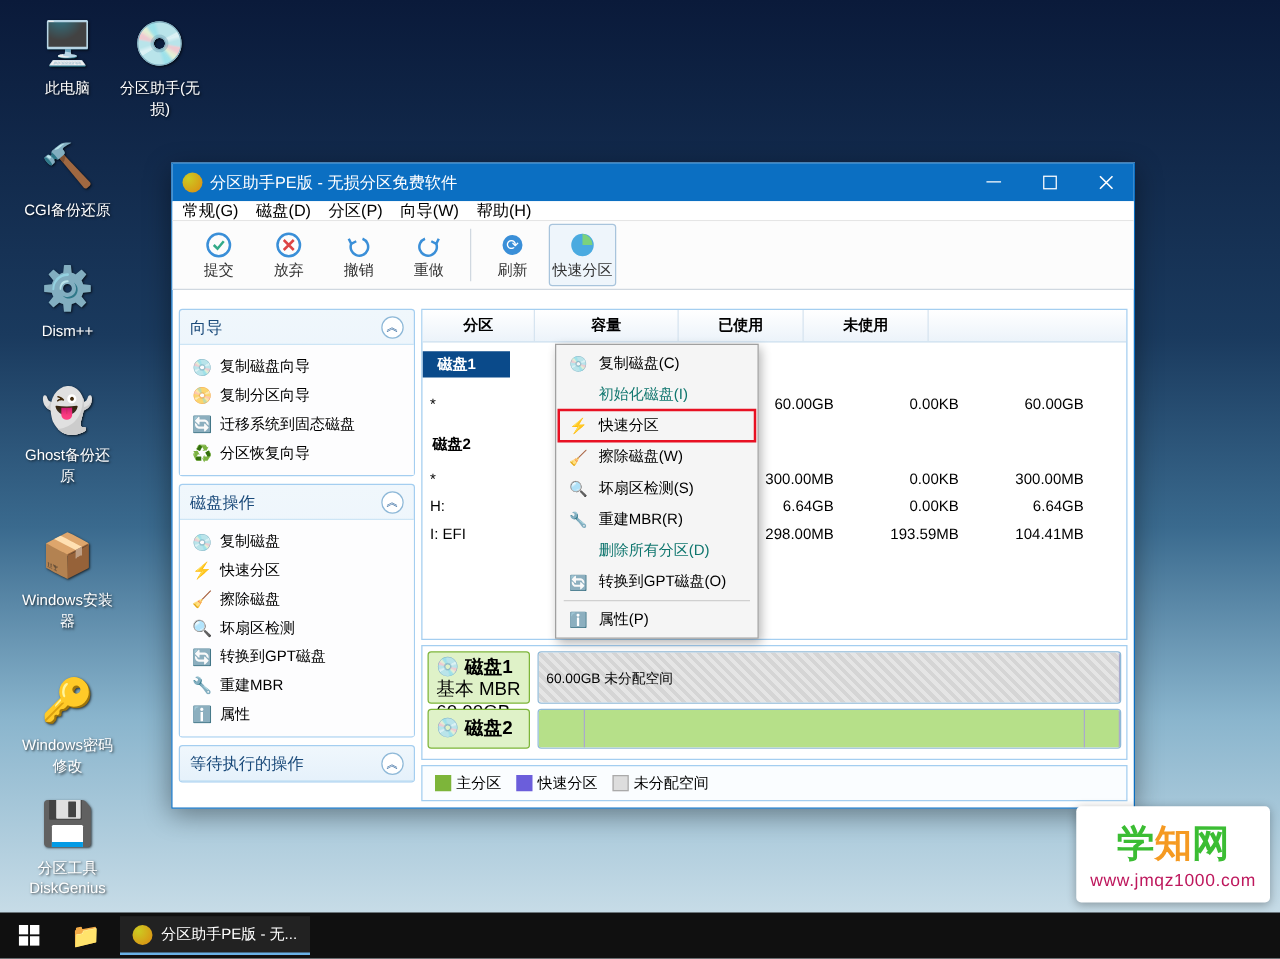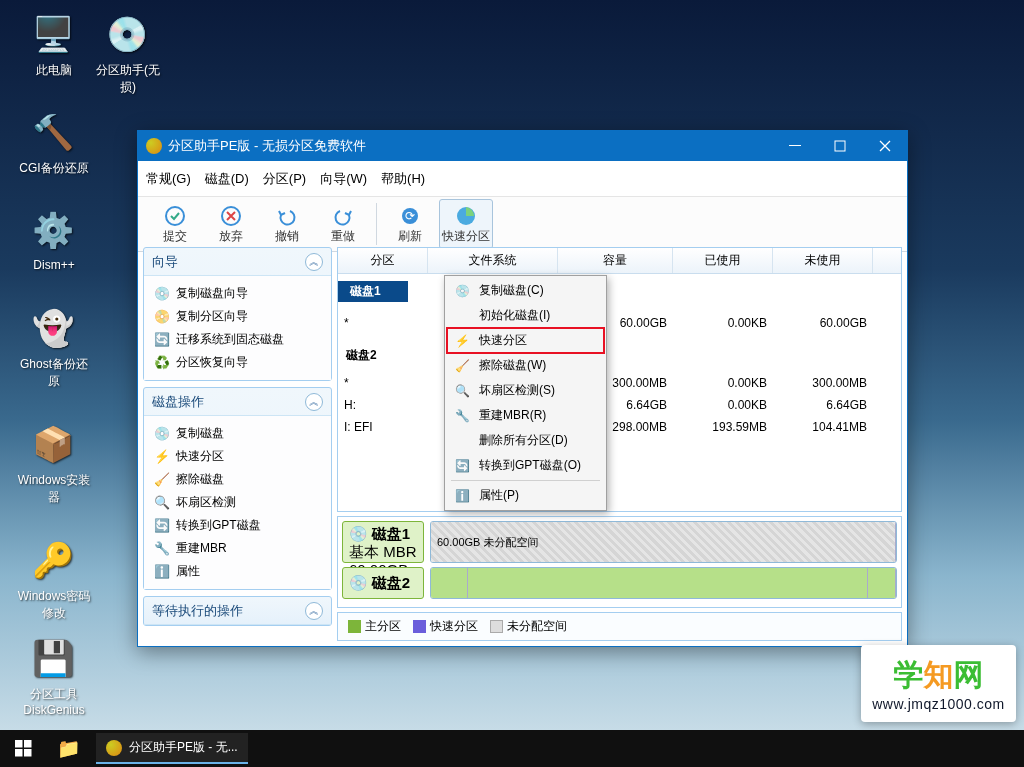--- a/index.html
+++ b/index.html
@@ -6,66 +6,66 @@
 body { width: 1024px; height: 767px; overflow: hidden; background: linear-gradient(180deg, #0a1a3a 0%, #1a3a5e 35%, #3a6a8e 55%, #8ab5cd 75%, #d5e5ed 100%); position: relative; }
 .desktop { position: absolute; inset: 0; }
 .desktop-icon { position: absolute; width: 76px; text-align: center; color: #fff; font-size: 12px; text-shadow: 1px 1px 2px rgba(0,0,0,.7); }
 .desktop-icon .ico { width: 48px; height: 48px; margin: 0 auto 4px; display: flex; align-items: center; justify-content: center; font-size: 34px; }
 .window { position: absolute; left: 137px; top: 130px; width: 771px; height: 517px; background: #fff; border: 1px solid #0b6fc2; box-shadow: 0 5px 20px rgba(0,0,0,.4); }
 .titlebar { height: 30px; background: #0b6fc2; color: #fff; display: flex; align-items: center; padding: 0 0 0 8px; font-size: 13px; }
 .titlebar .t-icon { width: 16px; height: 16px; border-radius: 50%; background: radial-gradient(circle at 30% 30%, #cc2, #d81); margin-right: 6px; }
 .titlebar .title-txt { flex: 1; }
 .winbtn { width: 45px; height: 30px; display: flex; align-items: center; justify-content: center; color: #fff; }
 .winbtn svg { width: 12px; height: 12px; }
-.menubar { height: 36px; display: flex; align-items: center; padding: 0 8px; font-size: 13px; gap: 14px; background: #fff; border-bottom: 1px solid #e5e5e5; }
+.menubar { height: 16px; display: flex; align-items: center; padding: 0 8px; font-size: 13px; gap: 14px; background: #fff; border-bottom: 1px solid #e5e5e5; }
 .menubar span { cursor: default; }
 .toolbar { height: 55px; display: flex; align-items: center; padding: 0 10px; background: #fcfcfc; border-bottom: 1px solid #d0d8e0; gap: 2px; }
 .tb-btn { width: 54px; height: 50px; display: flex; flex-direction: column; align-items: center; justify-content: center; font-size: 12px; color: #333; border-radius: 3px; }
 .tb-btn .tb-ico { width: 24px; height: 24px; display: flex; align-items: center; justify-content: center; }
 .tb-sep { width: 1px; height: 42px; background: #d0d8e0; margin: 0 4px; }
 .tb-btn.boxed { border: 1px solid #a8c4dc; background: #eef5fb; }
 .body-area { position: absolute; left: 0; right: 0; top: 111px; bottom: 0; display: flex; }
 .sidebar { width: 199px; padding: 5px; overflow: hidden; }
 .panel { border: 1px solid #a4cef0; background: linear-gradient(#f0f7fc,#e5f1fb); border-radius: 3px; margin-bottom: 6px; }
 .panel-h { height: 28px; display: flex; align-items: center; padding: 0 8px; font-size: 13px; font-weight: normal; color: #1a4a7a; border-bottom: 1px solid #cde5f5; }
 .panel-h .chev { margin-left: auto; width: 18px; height: 18px; border: 1px solid #8fb9d8; border-radius: 50%; background: #fff; display: flex; align-items: center; justify-content: center; font-size: 10px; color: #4a7aaa; }
 .panel-body { padding: 6px 4px; background: #fdfdfe; font-size: 12px; }
 .panel-item { display: flex; align-items: center; gap: 6px; padding: 3px 6px; cursor: default; }
 .panel-item .pi-ico { width: 16px; height: 16px; display: flex; align-items: center; justify-content: center; font-size: 13px; }
 .main { flex: 1; padding: 5px 5px 5px 0; display: flex; flex-direction: column; gap: 4px; position: relative; }
 .grid { border: 1px solid #a4cef0; background: #fff; flex: 1; display: flex; flex-direction: column; overflow: hidden; }
 .grid-head { display: flex; font-size: 12px; background: linear-gradient(#fff,#ecf3fa); border-bottom: 1px solid #c9ddee; }
-.grid-head > div { padding: 4px 6px; border-right: 1px solid #d6e4f0; text-align: center; }
+.grid-head > div { padding: 4px 6px; border-right: 1px solid #d6e4f0; text-align: center; font-weight: bold; }
 .grid-rows { flex: 1; overflow: auto; font-size: 12px; position: relative; }
 .grow { display: flex; align-items: center; height: 22px; }
 .grow > div { padding: 0 6px; }
 .disk-hdr { background: #0a4a8a; color: #fff; font-weight: bold; padding-left: 12px !important; width: 100%; }
 .c0{width:90px}.c1{width:130px}.c2{width:115px;text-align:right}.c3{width:100px;text-align:right}.c4{width:100px;text-align:right}
 .disk-bars { border: 1px solid #a4cef0; background: #fff; padding: 4px; }
 .bar-row { display: flex; gap: 6px; align-items: stretch; height: 42px; margin-bottom: 4px; }
 .bar-label { width: 82px; border: 1px solid #7db53a; background: #dff2c8; border-radius: 3px; padding: 3px 6px; font-size: 15px; line-height: 1.2; }
 .bar-track { flex: 1; border: 1px solid #8fb9d8; border-radius: 3px; display: flex; font-size: 11px; align-items: center; overflow: hidden; }
 .bar-seg { height: 100%; display: flex; align-items: center; padding: 0 6px; border-right: 1px solid #aac; }
 .unalloc { background: repeating-linear-gradient(45deg,#e5e5e5,#e5e5e5 3px,#d5d5d5 3px,#d5d5d5 6px); }
 .legend { display: flex; gap: 12px; padding: 5px 10px; font-size: 12px; border: 1px solid #a4cef0; background: #fafdff; align-items: center; }
 .legend .sw { width: 13px; height: 13px; display: inline-block; vertical-align: middle; margin-right: 4px; }
 .context-menu { position: absolute; left: 444px; top: 275px; width: 163px; background: #f5f5f5; border: 1px solid #a0a0a0; box-shadow: 2px 3px 8px rgba(0,0,0,.3); font-size: 12px; z-index: 50; padding: 2px; }
 .ctx-item { display: flex; align-items: center; gap: 8px; padding: 4px 8px; }
-.ctx-item.disabled { color: #000000; }
+.ctx-item.disabled { color: #0f766e; }
 .ctx-item.hl { outline: 2px solid #e81123; outline-offset: -1px; }
 .ctx-sep { height: 1px; background: #d0d0d0; margin: 2px 4px; }
 .ctx-ico { width: 16px; height: 16px; display: flex; align-items: center; justify-content: center; font-size: 12px; }
 .taskbar { position: absolute; left: 0; right: 0; bottom: 0; height: 37px; background: #101010; display: flex; align-items: center; }
 .start { width: 46px; height: 37px; display: flex; align-items: center; justify-content: center; }
 .start svg { width: 17px; height: 17px; fill: #fff; }
 .task-item { height: 31px; display: flex; align-items: center; padding: 0 10px; color: #fff; font-size: 12px; gap: 7px; border-bottom: 2px solid #6ab2e8; background: rgba(255,255,255,.08); margin-left: 4px; }
 .badge { position: absolute; right: 8px; bottom: 45px; width: 155px; height: 77px; background: #fff; border-radius: 4px; display: flex; flex-direction: column; align-items: center; justify-content: center; box-shadow: 0 2px 8px rgba(0,0,0,.3); }
 .badge .b1 { font-size: 30px; font-weight: bold; }
 .badge .b1 .g{color:#3bbd33}.badge .b1 .o{color:#f59a22}
-.badge .b2 { font-size: 14px; color: #0f172a; letter-spacing: .5px; }
+.badge .b2 { font-size: 14px; color: #be185d; letter-spacing: .5px; }
 svg { display: block; }
 </style>
 </head>
 <body>
 
 <div class="desktop">
 
   <div class="desktop-icon" style="left:16px;top:10px">
       <div class="ico">🖥️</div>
       <div>此电脑</div>
@@ -254,21 +254,20 @@
             <span>等待执行的操作</span>
             <span class="chev">︽</span>
           </div>
       </div>
     </div>
 
     <div class="main">
       <div class="grid">
         <div class="grid-head">
           <div class="c0">分区</div>
-          <div class="c1">文件系统</div>
           <div class="c2">容量</div>
           <div class="c3">已使用</div>
           <div class="c4">未使用</div>
         </div>
         <div class="grid-rows">
           <div style="height:6px"></div>
           <div class="grow">
               <div class="disk-hdr" style="width:70px;padding:2px 8px">磁盘1</div>
             </div>
           <div style="height:10px"></div>

